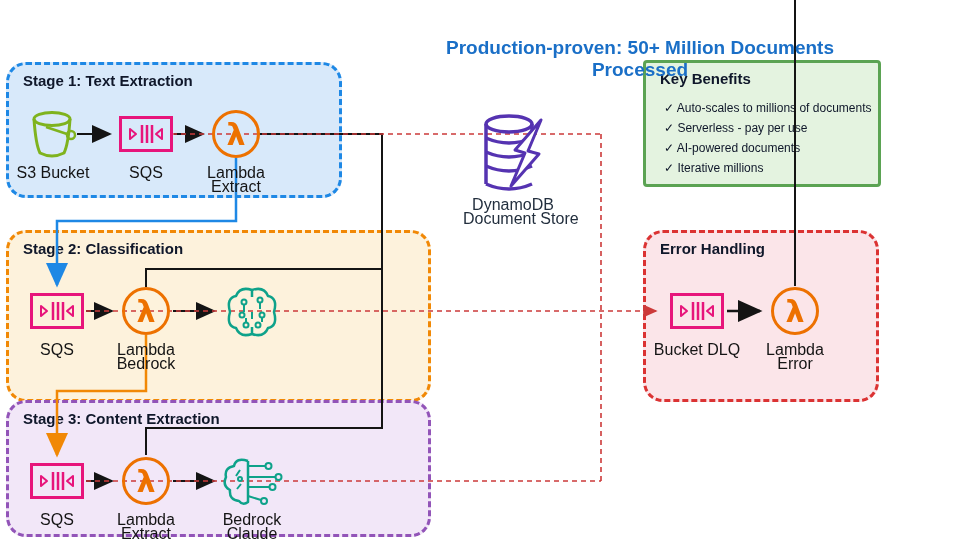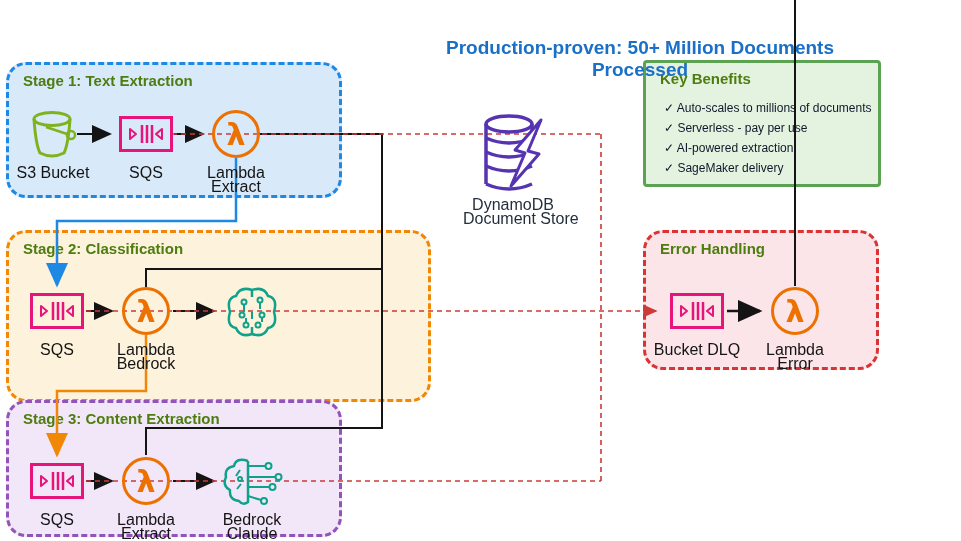--- a/index.html
+++ b/index.html
@@ -1,26 +1,26 @@
 <!DOCTYPE html>
 <html><head>
 <meta charset="utf-8">
 <style>
   html,body { margin:0; padding:0; background:#ffffff; }
   .canvas { position:relative; width:961px; height:541px; background:#ffffff;
             font-family:"Liberation Sans", sans-serif; overflow:hidden; }
 
   .box { position:absolute; box-sizing:border-box; border-radius:20px; z-index:1; }
-  .box .box-title { position:absolute; left:14px; top:7px; font-size:15px; font-weight:bold; color:#4d7c0f; }
+  .box .box-title { position:absolute; left:14px; top:7px; font-size:15px; font-weight:bold; color:#0f172a; }
 
   .stage1 { left:6px;  top:62px;  width:336px; height:136px; background:#d8e9fa; border:3px dashed #1e88e5; }
   .stage2 { left:6px;  top:230px; width:425px; height:172px; background:#fdf2dc; border:3px dashed #f18805; }
-  .stage3 { left:6px;  top:400px; width:336px; height:137px; background:#f2e7f8; border:3px dashed #9254b8; }
+  .stage3 { left:6px;  top:400px; width:425px; height:137px; background:#f2e7f8; border:3px dashed #9254b8; }
   .benefits { left:643px; top:60px; width:238px; height:127px; background:#e4f3e0; border:3px solid #5ba353; border-radius:4px; }
-  .errors   { left:643px; top:230px; width:236px; height:140px; background:#fbe5e9; border:3px dashed #db3333; }
+  .errors   { left:643px; top:230px; width:236px; height:172px; background:#fbe5e9; border:3px dashed #db3333; }
 
   .benefit { position:absolute; left:18px; font-size:12px; color:#0f172a; white-space:nowrap; }
 
   .wires { position:absolute; left:0; top:0; width:961px; height:541px; z-index:5; }
   .icon  { position:absolute; z-index:6; }
 
   .nlabel { position:absolute; width:100px; text-align:center; font-size:16px; line-height:14px;
             color:#141414; z-index:7; white-space:nowrap; }
   .nlabel span { display:block; }
 
@@ -41,22 +41,22 @@
   <div class="box stage2">
     <div class="box-title">Stage 2: Classification</div>
   </div>
   <div class="box stage3">
     <div class="box-title">Stage 3: Content Extraction</div>
   </div>
   <div class="box benefits">
     <div class="box-title">Key Benefits</div>
     <div class="benefit" style="top:38px">✓ Auto-scales to millions of documents</div>
     <div class="benefit" style="top:58px">✓ Serverless - pay per use</div>
-    <div class="benefit" style="top:78px">✓ AI-powered extraction</div>
-    <div class="benefit" style="top:98px">✓ SageMaker delivery</div>
+    <div class="benefit" style="top:78px">✓ AI-powered documents</div>
+    <div class="benefit" style="top:98px">✓ Iterative millions</div>
   </div>
   <div class="box errors">
     <div class="box-title">Error Handling</div>
   </div>
 
   <svg class="wires" viewBox="0 0 961 541">
     <defs>
       <marker id="mb" markerWidth="10" markerHeight="9" refX="9" refY="4.5" orient="auto">
         <path d="M0,0 L10,4.5 L0,9 Z" fill="#141414"></path>
       </marker>

